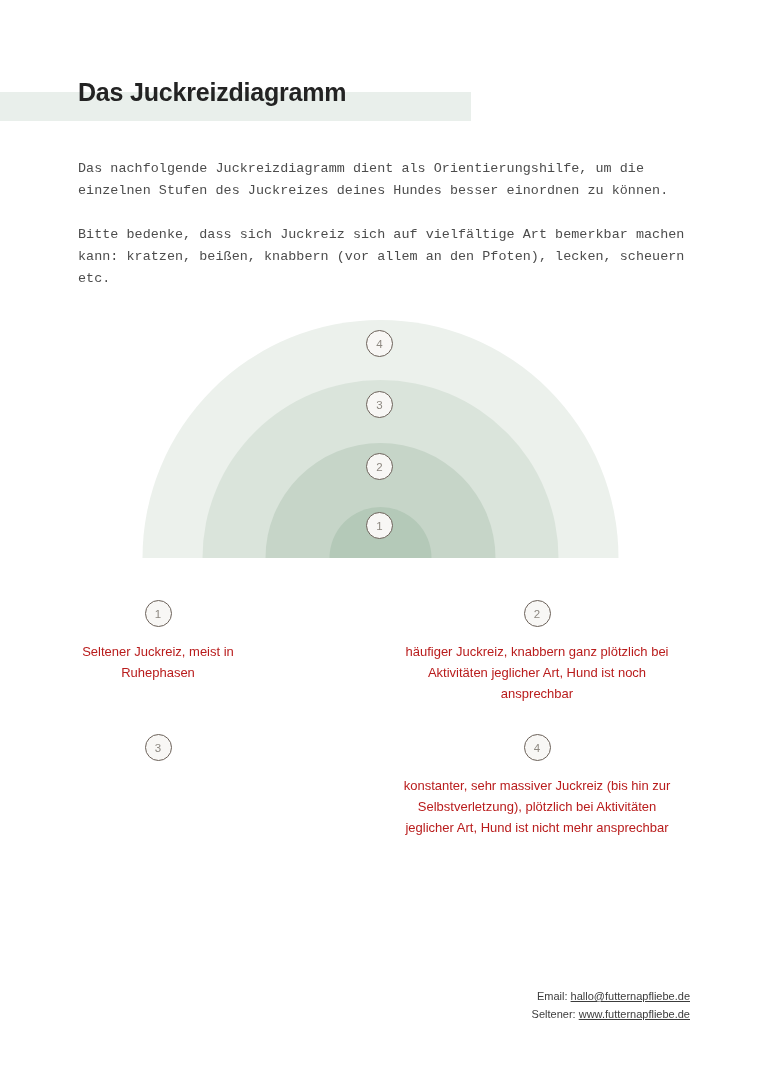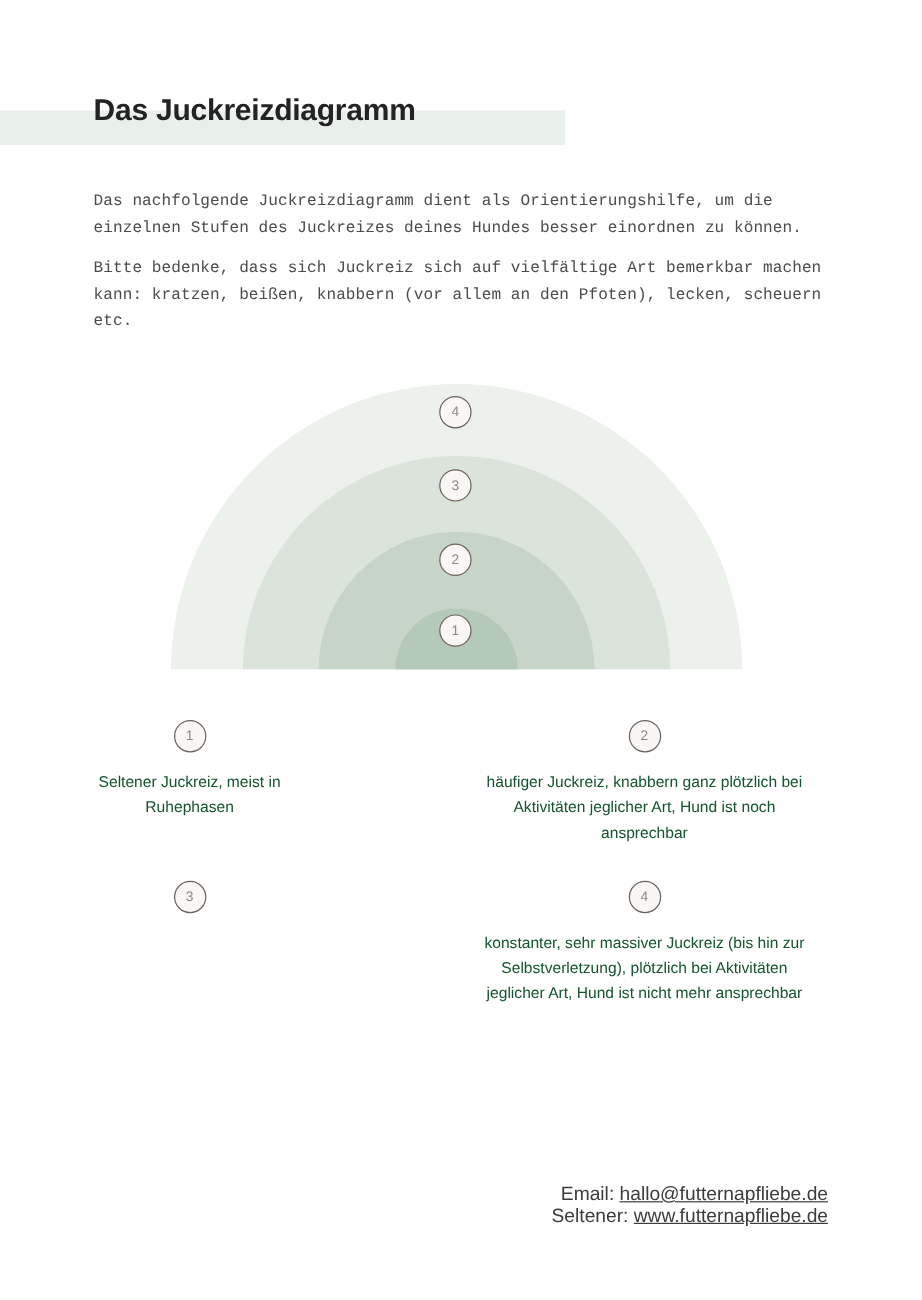--- a/index.html
+++ b/index.html
@@ -27,21 +27,21 @@
   }
 
   
   .intro { position:absolute; left:78px; top:158px; width:608px;font-family:Liberation Mono, monospace; }
   .intro p {
     font-size:13.4px;
     line-height:22px;
     color:#4c4c4c;
     letter-spacing:0.05px;
   }
-  .intro p + p { margin-top:12px; }
+  .intro p + p { margin-top:22px; }
 
   
   .diagram {
     position:absolute; left:142px; top:319px;
     width:477px; height:239px;
   }
   .diagram svg { display:block; width:477px; height:239px; }
 
   .badge {
     position:absolute;
@@ -65,21 +65,21 @@
     display:grid;
     grid-template-columns:1fr 1fr;
     column-gap:0px;
     row-gap:20px;
   }
   .legend-item { display:flex; flex-direction:column; align-items:center; }
   .legend-item .badge { position:relative; margin-bottom:14px; }
   .legend-text {
     font-size:13px;
     line-height:21px;
-    color:#14532d;
+    color:#b91c1c;
     text-align:center;
     max-width:290px;
   }
   .li-1 { padding-right:146px; }
   .li-2 { padding-left:0px; }
   .li-3 { padding-right:146px; }
   .li-4 { padding-left:0px; }
   .li-3, .li-4 { margin-top:10px; }
 
   
@@ -89,21 +89,21 @@
   .leaf-icon { display:block; margin:0 auto 2px; width:34px; height:28px; }
   .logo-word {
     font-size:15.5px;
     letter-spacing:4.2px;
     white-space:nowrap;
     color:#3c3c3c;
   }
   .logo-word .mid { color:#c3d3c6; }
 
   .contact { position:absolute; right:78px; top:12px; text-align:right; }
-  .contact div { font-size:16px; color:#3c3c3c; line-height:18px; white-space:nowrap; }
+  .contact div { font-size:11px; color:#3c3c3c; line-height:18px; white-space:nowrap; }
   .contact a, .contact .link {
     color:#3c3c3c; text-decoration:underline;
   }
 </style>
 </head>
 <body>
 
 <div class="page">
 
   <div class="title-banner"></div>

